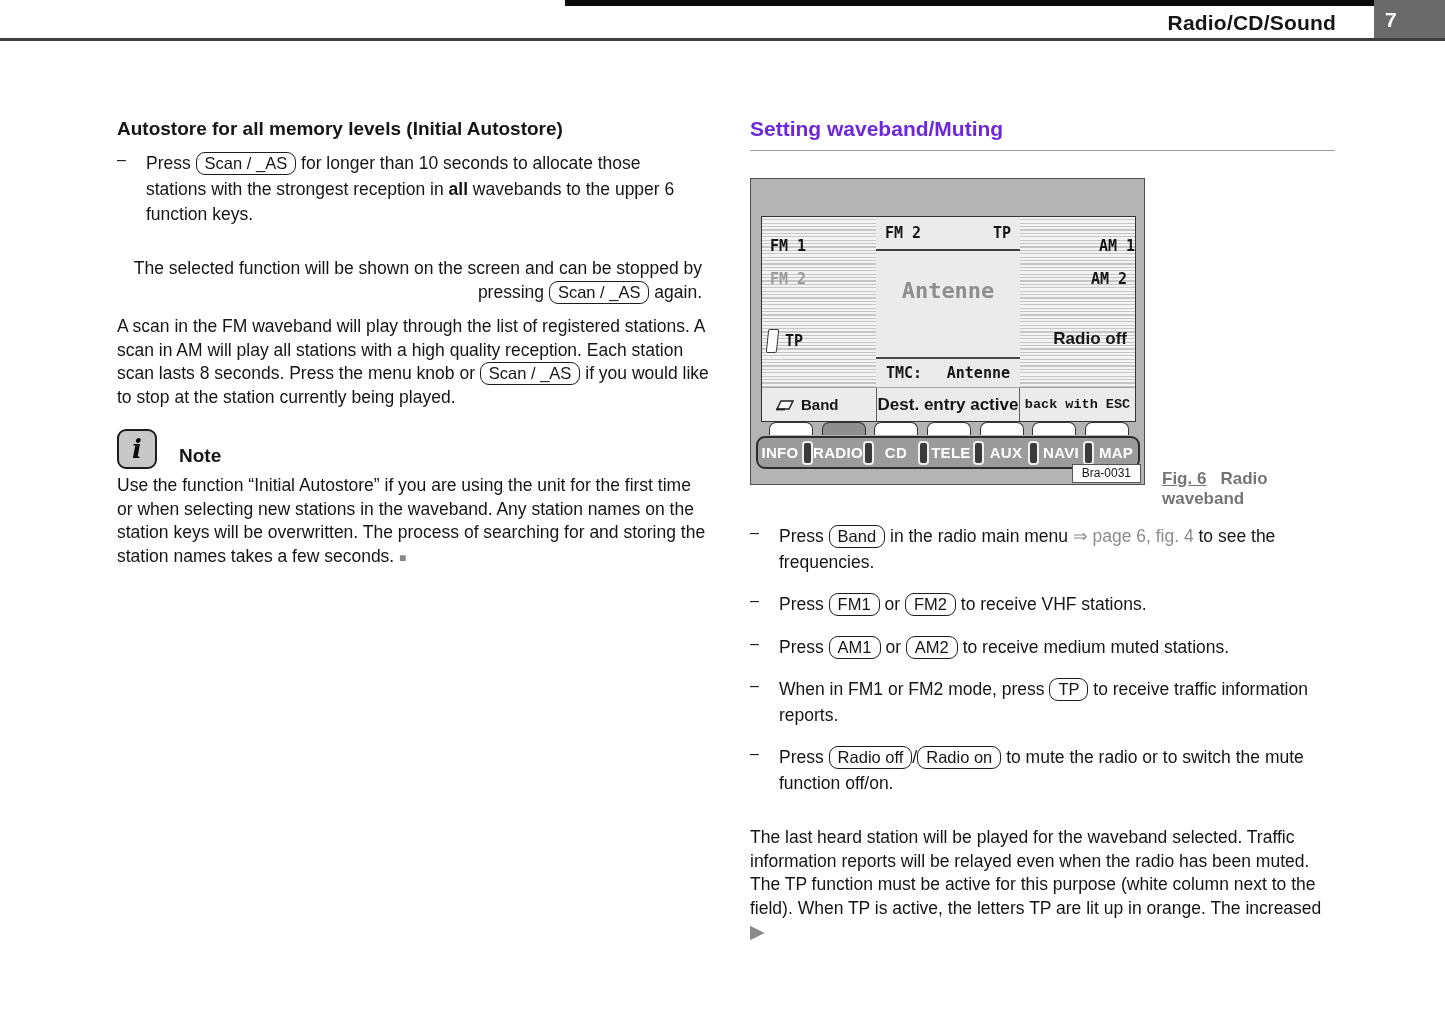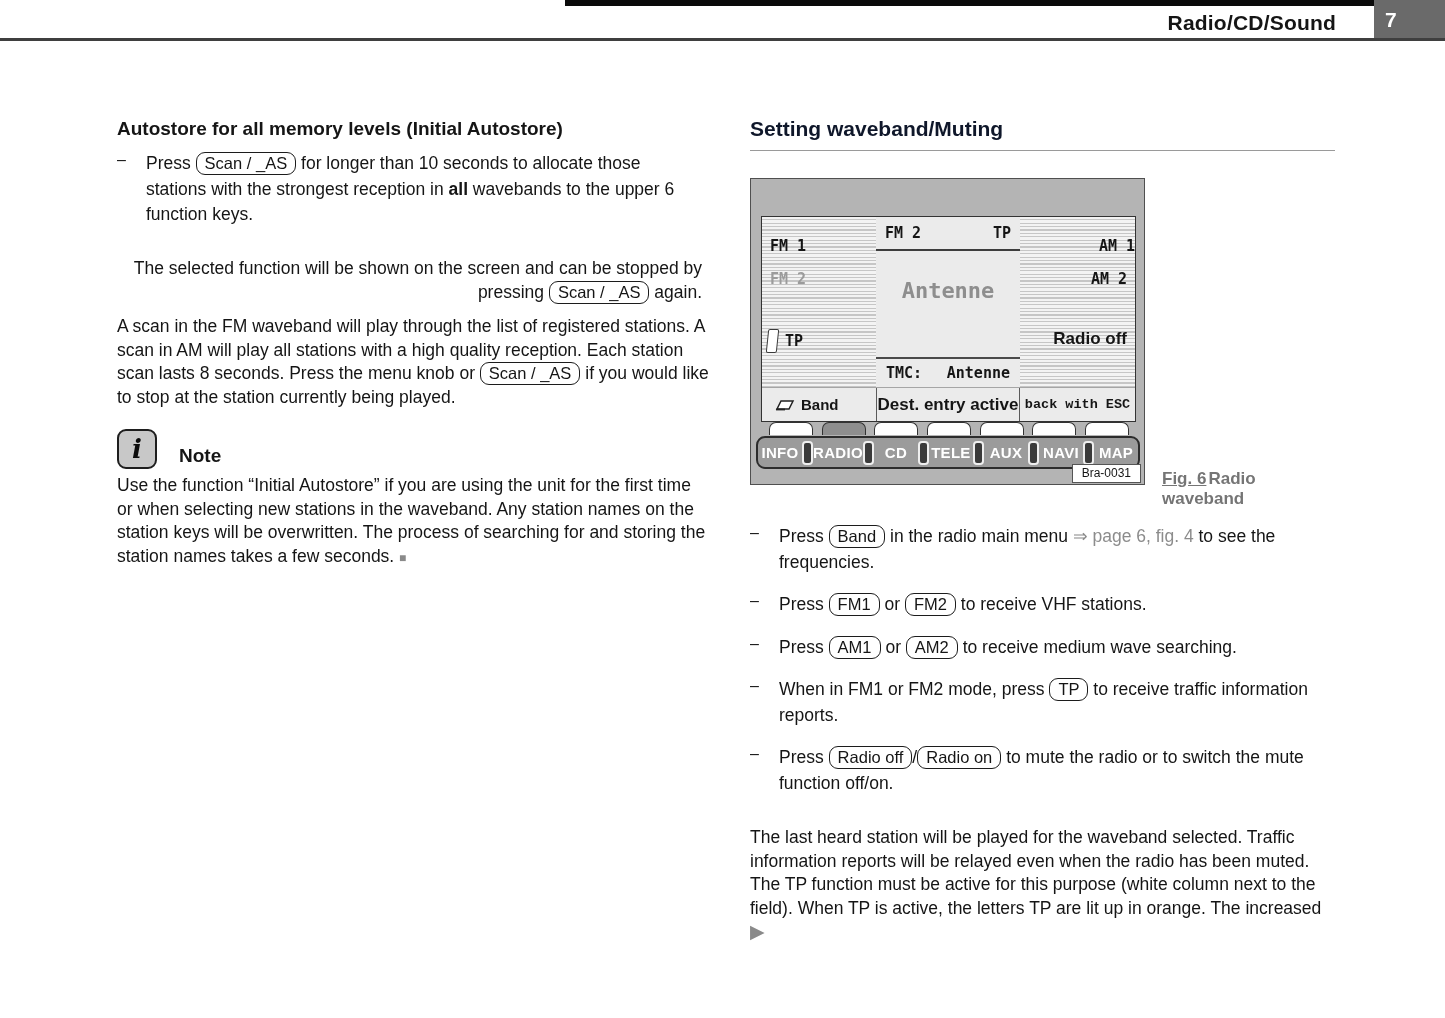--- a/index.html
+++ b/index.html
@@ -33,21 +33,21 @@
   .lc-para2{position:absolute;top:198px;left:0;width:592px;}
   .note-head{position:absolute;top:312px;left:0;display:flex;align-items:flex-end;}
   .note-icon{width:36px;height:36px;background:#c8c8c8;border:2px solid #1e1e1e;border-radius:9px;
              display:flex;align-items:center;justify-content:center;
              font-family:"DejaVu Serif",serif;font-style:italic;font-weight:bold;font-size:26px;color:#0c0c0c;}
   .note-title{margin-left:22px;font-size:19px;font-weight:bold;padding-bottom:2px;}
   .note-text{position:absolute;top:357px;left:0;width:592px;}
 
   
   .right-col{position:absolute;left:750px;top:117px;width:586px;height:880px;}
-  .right-heading{position:absolute;top:0;left:0;width:585px;color:#0f172a;font-size:21px;
+  .right-heading{position:absolute;top:0;left:0;width:585px;color:#6d28d9;font-size:21px;
                  font-weight:bold;padding-bottom:9px;border-bottom:1.5px solid #9a9a9a;}
 
   
   .figure{position:absolute;left:0;top:61px;width:395px;height:307px;background:#b4b4b4;
           border:1px solid #4f4f4f;box-sizing:border-box;}
   .screen{position:absolute;left:10px;top:37px;width:375px;height:206px;border:1.5px solid #333;
           box-sizing:border-box;display:flex;flex-direction:column;background:#ebebeb;}
   .screen-main{flex:1;display:flex;min-height:0;}
   .stripes{background:repeating-linear-gradient(to bottom,#f3f3f3 0px,#f3f3f3 2.2px,#c6c6c6 2.2px,#c6c6c6 3.4px);}
   .col-left{width:114px;position:relative;}
@@ -80,21 +80,21 @@
         border-radius:7px 7px 0 0;box-sizing:border-box;}
   .bump.filled{background:#8e8e8e;}
   .btn-bar{position:absolute;left:5px;top:257px;width:384px;height:33px;background:#9b9b9b;
            border:2px solid #2c2c2c;border-radius:9px;box-sizing:border-box;
            display:flex;align-items:center;}
   .bar-btn{flex:1;text-align:center;color:#fff;font-weight:bold;font-size:15px;letter-spacing:0.3px;}
   .pill{width:7px;height:20px;background:#3a3a3a;border:2px solid #efefef;border-radius:4px;flex:none;}
   .fig-code{position:absolute;right:3px;bottom:1px;background:#fff;border:1px solid #555;
             font-size:12px;padding:1px 9px 2px;}
   .fig-caption{position:absolute;left:412px;top:352px;color:#757575;font-weight:bold;font-size:17px;}
-  .fig-caption .cap-label{margin-right:2px;text-decoration:underline;}
+  .fig-caption .cap-label{margin-right:14px;text-decoration:underline;}
 
   
   .rc-bullets{position:absolute;left:0;top:407px;width:586px;}
   .rc-bullets .li{margin-bottom:17px;}
   .rc-closing{position:absolute;left:0;top:709px;width:586px;}
 </style>
 </head>
 <body>
 
 <div class="page">
@@ -227,21 +227,21 @@
       <div class="li">
         <span class="dash">–</span>
         <div class="li-text">
           <span>Press </span><span class="key">FM1</span><span> or </span><span class="key">FM2</span><span> to receive VHF stations.</span>
         </div>
       </div>
 
       <div class="li">
         <span class="dash">–</span>
         <div class="li-text">
-          <span>Press </span><span class="key">AM1</span><span> or </span><span class="key">AM2</span><span> to receive medium wave searching.</span>
+          <span>Press </span><span class="key">AM1</span><span> or </span><span class="key">AM2</span><span> to receive medium muted stations.</span>
         </div>
       </div>
 
       <div class="li">
         <span class="dash">–</span>
         <div class="li-text">
           <span>When in FM1 or FM2 mode, press </span><span class="key">TP</span><span> to receive traffic information reports.</span>
         </div>
       </div>
 

